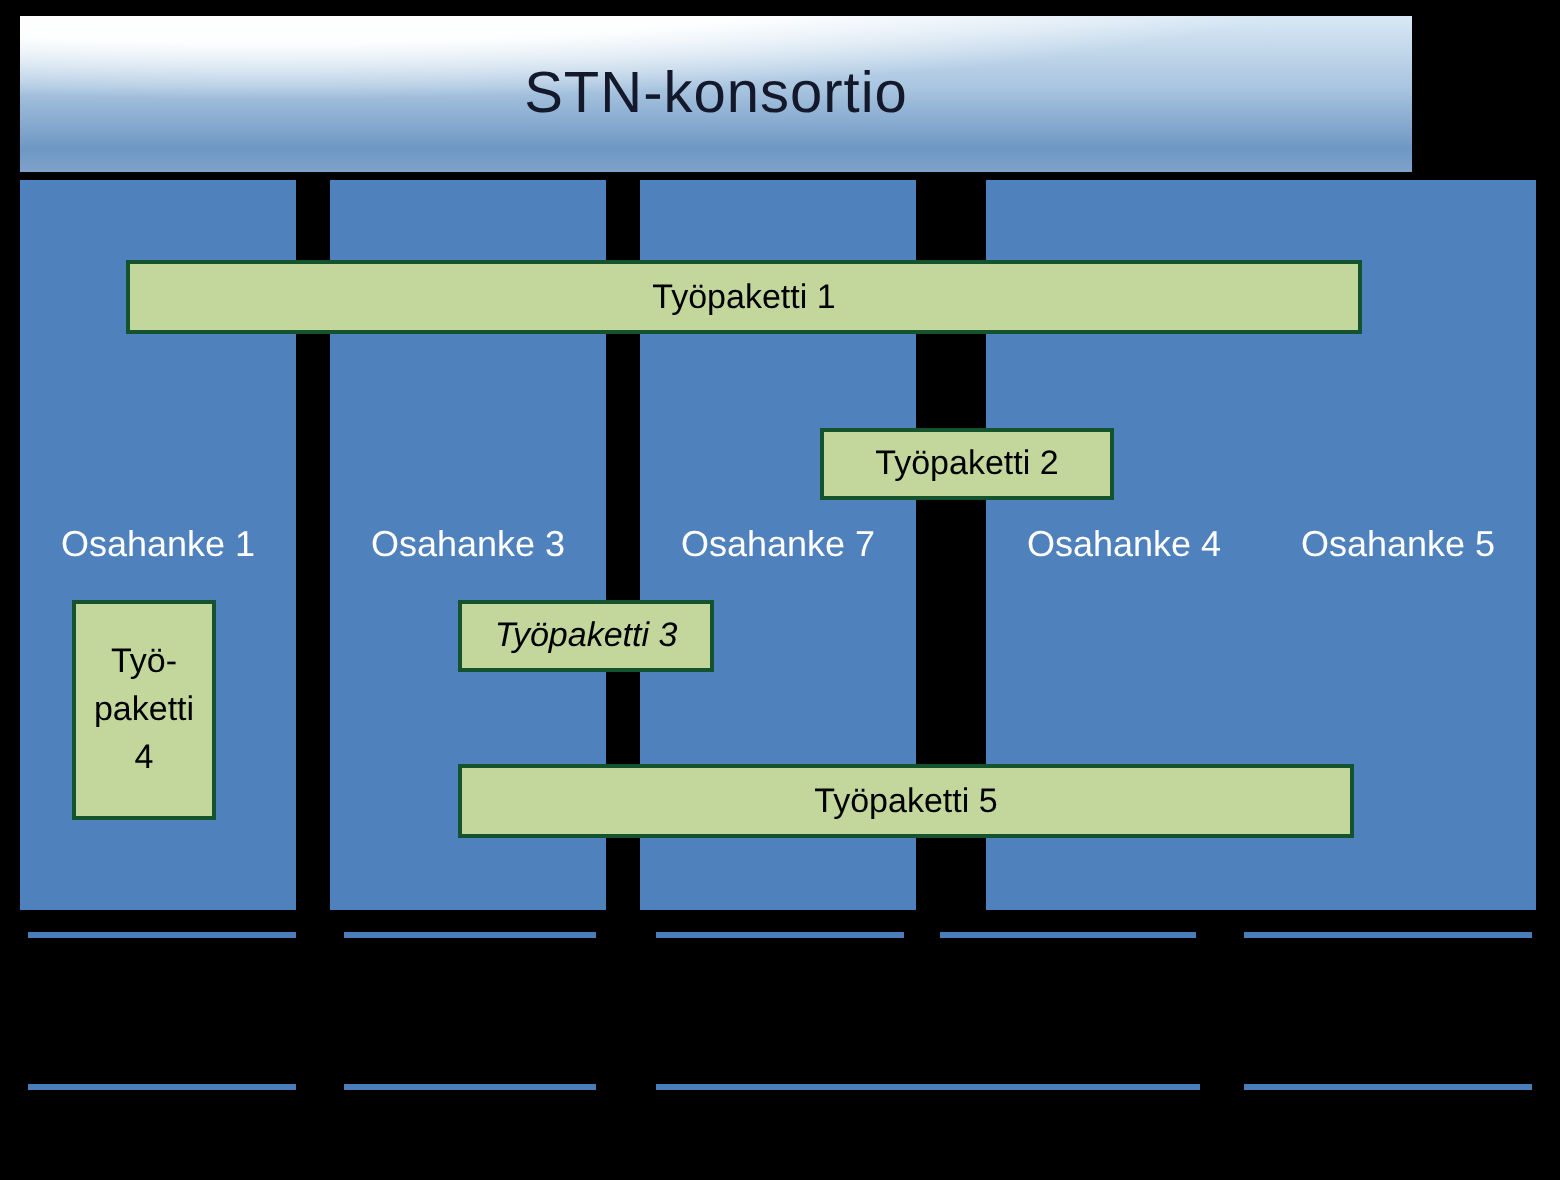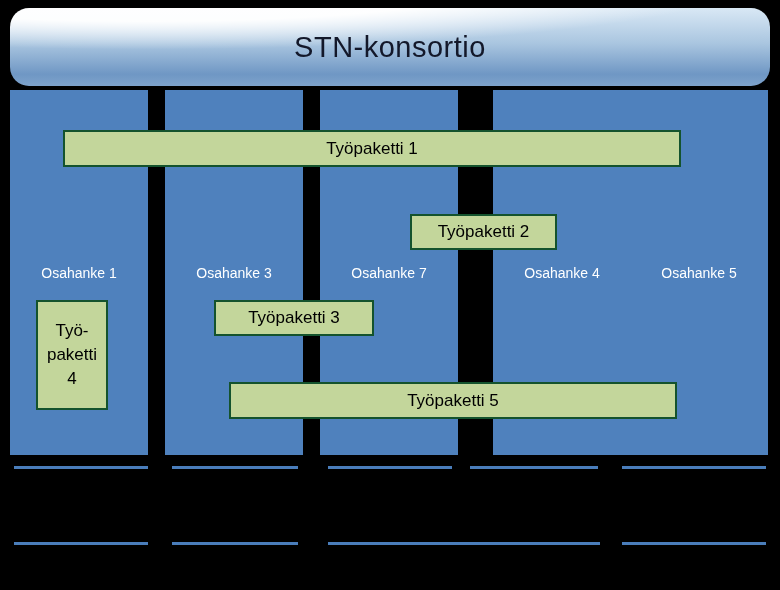--- a/index.html
+++ b/index.html
@@ -7,28 +7,27 @@
     position: relative;
     width: 780px;
     height: 590px;
     background: #000;
     font-family: "Liberation Sans", sans-serif;
     overflow: hidden;
   }
   .header {
     position: absolute;
     left: 10px; top: 8px;
-    width: 760px; height: 78px;
+    width: 696px; height: 78px;
     background:
       radial-gradient(130% 150% at 18% -40%, rgba(255,255,255,0.97) 38%, rgba(255,255,255,0) 62%),
       linear-gradient(180deg, #d9e8f5 0%, #aac6e0 45%, #6f97c4 85%, #7ea3cc 100%);
     display: flex;
     align-items: center;
     justify-content: center;
-    border-radius: 19px;
   }
   .header-title {
     font-size: 29px;
     color: #13182a;
     letter-spacing: 0.5px;
   }
   .column {
     position: absolute;
     top: 90px;
     height: 365px;
@@ -38,37 +37,37 @@
     align-items: center;
     justify-content: center;
   }
   .col-1 { left: 10px; }
   .col-2 { left: 165px; }
   .col-3 { left: 320px; }
   .col-4 { left: 493px; }
   .col-5 { left: 630px; }
   .col-label {
     color: #ffffff;
-    font-size: 14px;
+    font-size: 18px;
   }
   .wp {
     position: absolute;
     background: #c3d69b;
     border: 2px solid #14532d;
     box-sizing: border-box;
     display: flex;
     align-items: center;
     justify-content: center;
     font-size: 17px;
     color: #000000;
     text-align: center;
   }
   .wp-1 { left: 63px;  top: 130px; width: 618px; height: 37px; }
   .wp-2 { left: 410px; top: 214px; width: 147px; height: 36px; }
-  .wp-3 { left: 214px; top: 300px; width: 160px; height: 36px; }
+  .wp-3 { left: 229px; top: 300px; width: 128px; height: 36px; font-style: italic; }
   .wp-4 { left: 36px;  top: 300px; width: 72px;  height: 110px;
           white-space: pre-line; line-height: 1.4; }
   .wp-5 { left: 229px; top: 382px; width: 448px; height: 37px; }
   .pline {
     position: absolute;
     height: 3px;
     background: #4a7dba;
   }
   .r1 { top: 466px; }
   .r2 { top: 542px; }

